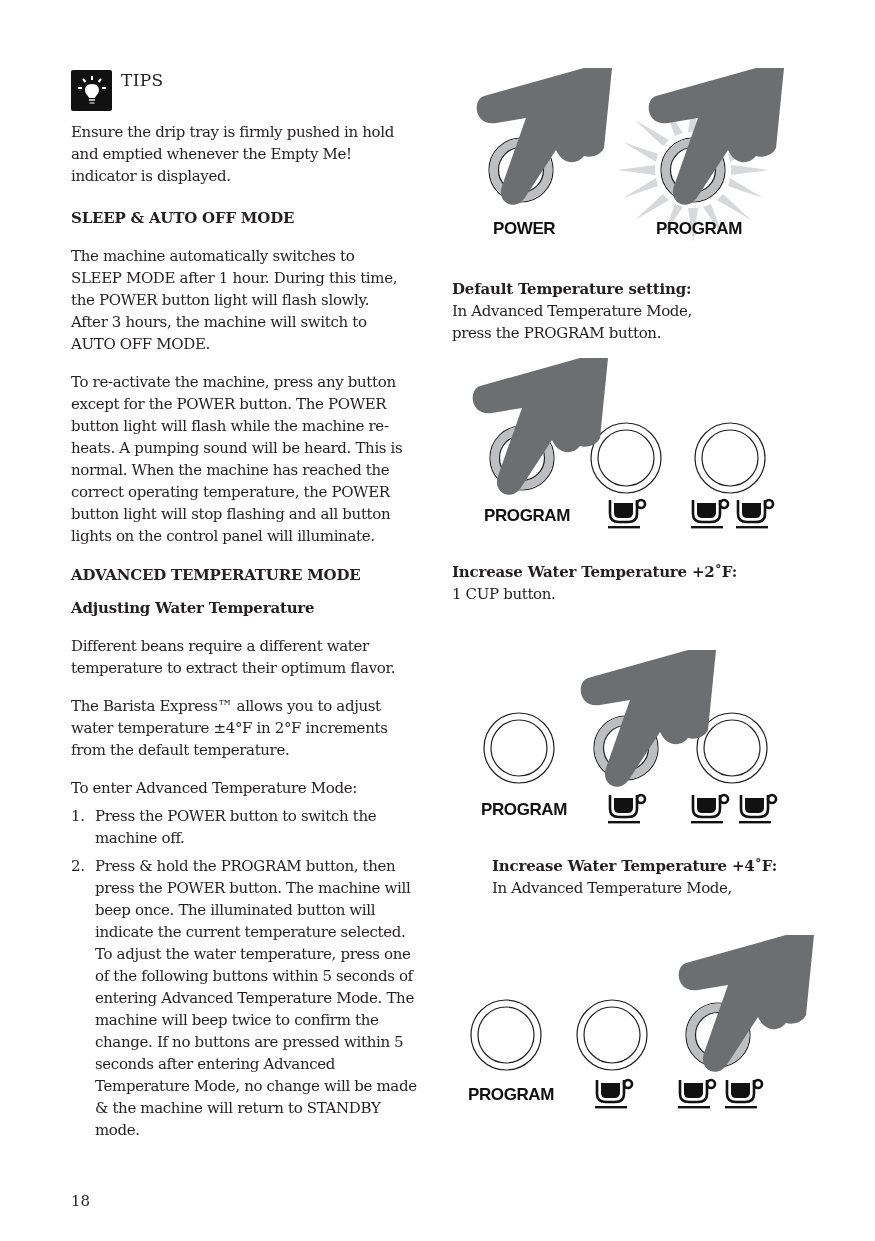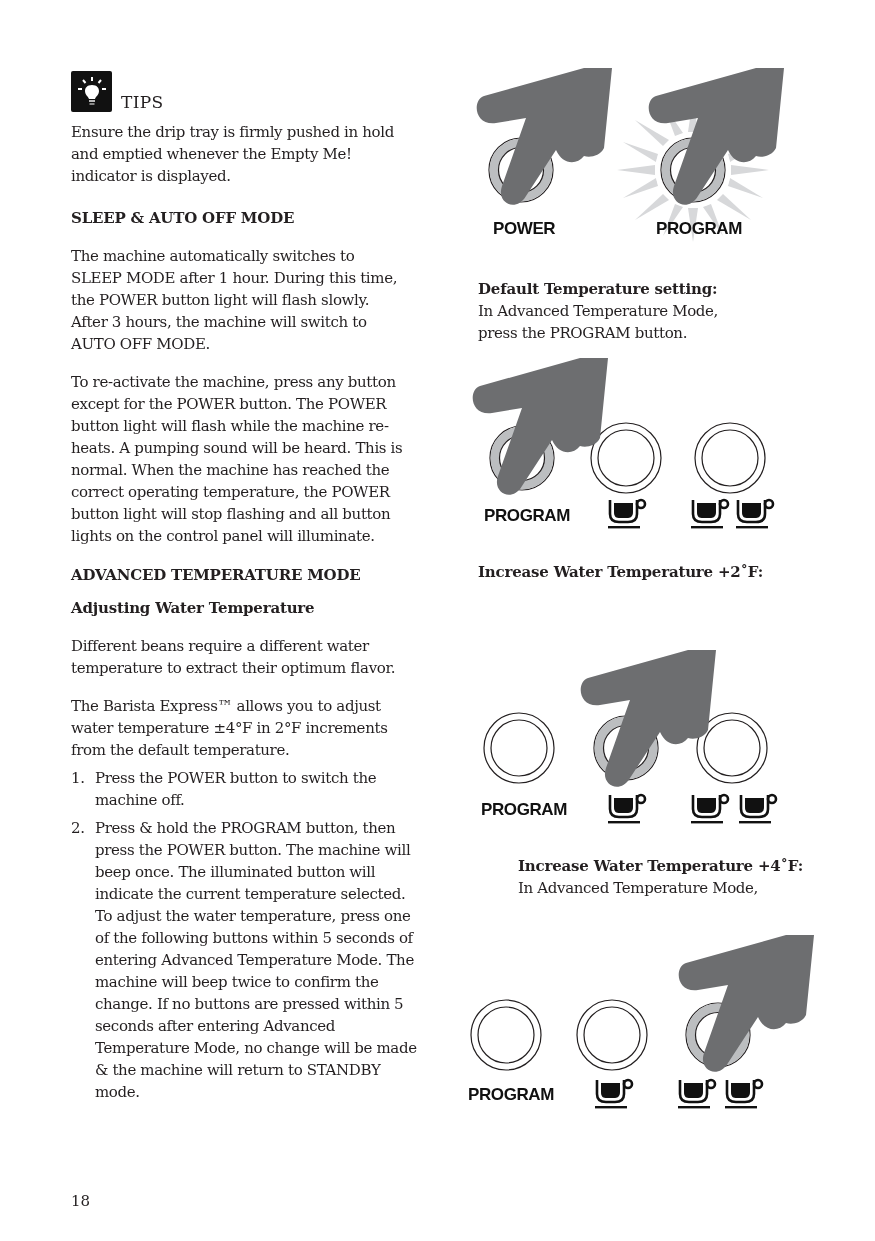--- a/index.html
+++ b/index.html
@@ -1,36 +1,36 @@
 <!DOCTYPE html>
 <html><head>
 <meta charset="utf-8">
 <style>
   html, body { margin:0; padding:0; background:#ffffff; }
   body { width:875px; height:1241px; position:relative; overflow:hidden;
          font-family:"DejaVu Serif", "Liberation Serif", serif; color:#231f20; }
   .col-left { position:absolute; left:71px; top:70px; width:350px; }
-  .tips-head { display:flex; align-items:flex-end; height:42px; }
+  .tips-head { display:flex; align-items:flex-start; height:42px; }
   .tips-icon { width:41px; height:41px; background:#111; border-radius:2px; display:flex; align-items:center; justify-content:center; }
   .tips-title { font-size:17px; margin-left:9px; letter-spacing:0.3px; }
   p, li { font-size:15px; line-height:22px; margin:0; letter-spacing:-0.35px; }
   .lead { margin-top:9px; }
   h2 { font-size:15px; font-weight:bold; margin:0; letter-spacing:-0.2px; line-height:22px; }
   h3 { font-size:15px; font-weight:bold; margin:0; letter-spacing:-0.2px; line-height:22px; }
   .gap-s { margin-top:16px; }
   .gap-m { margin-top:17px; }
   ol { margin:6px 0 0 0; padding:0; list-style:none; }
   ol li { position:relative; padding-left:24px; }
   ol li + li { margin-top:6px; }
   .num { position:absolute; left:0; top:0; }
 
   .illus { position:absolute; }
   .illus svg { display:block; overflow:visible; }
   .lbl { font-family:"Liberation Sans", "DejaVu Sans", sans-serif; font-weight:bold; font-size:17px; fill:#111; letter-spacing:-0.4px; }
-  .rt { position:absolute; left:478px; width:350px; }
+  .rt { position:absolute; left:452px; width:350px; }
   .rt p { font-size:15px; line-height:22px; }
   .rt .b { font-weight:bold; letter-spacing:-0.2px; }
   .pageno { position:absolute; left:71px; top:1192px; font-size:15px; }
 </style>
 </head>
 <body>
 
 <svg width="0" height="0" style="position:absolute">
   <defs>
     <g id="hand">
@@ -73,20 +73,21 @@
   <p class="lead" style="width:335px">Ensure the drip tray is firmly pushed in hold and emptied whenever the Empty Me! indicator is displayed.</p>
 
   <h2 class="gap-m" style="margin-top:20px">SLEEP &amp; AUTO OFF MODE</h2>
   <p class="gap-s" style="width:335px">The machine automatically switches to SLEEP MODE after 1 hour. During this time, the POWER button light will flash slowly. After 3 hours, the machine will switch to AUTO OFF MODE.</p>
   <p class="gap-s" style="width:340px">To re-activate the machine, press any button except for the POWER button. The POWER button light will flash while the machine re-heats. A pumping sound will be heard. This is normal. When the machine has reached the correct operating temperature, the POWER button light will stop flashing and all button lights on the control panel will illuminate.</p>
 
   <h2 class="gap-m">ADVANCED TEMPERATURE MODE</h2>
   <h3 class="gap-s" style="margin-top:11px">Adjusting Water Temperature</h3>
   <p class="gap-s" style="width:335px">Different beans require a different water temperature to extract their optimum flavor.</p>
   <p class="gap-s" style="width:320px">The Barista Express™ allows you to adjust water temperature ±4°F in 2°F increments from the default temperature.</p>
+  <p class="gap-s">To enter Advanced Temperature Mode:</p>
   <ol>
     <li style="width:300px">
       <span class="num">1.</span>
       <span>Press the POWER button to switch the machine off.</span>
     </li>
     <li style="width:330px">
       <span class="num">2.</span>
       <span>Press &amp; hold the PROGRAM button, then press the POWER button. The machine will beep once. The illuminated button will indicate the current temperature selected. To adjust the water temperature, press one of the following buttons within 5 seconds of entering Advanced Temperature Mode. The machine will beep twice to confirm the change. If no buttons are pressed within 5 seconds after entering Advanced Temperature Mode, no change will be made &amp; the machine will return to STANDBY mode.</span>
     </li>
   </ol>
@@ -158,20 +159,21 @@
       </g>
     <g transform="translate(223,142)">
         <use href="#cup"></use>
         <use href="#cup" x="45"></use>
       </g>
   </svg>
 </div>
 
 <div class="rt" style="top:561px;">
   <p class="b">Increase Water Temperature +2˚F:</p>
+  <p>1 CUP button.</p>
 </div>
 
 <div class="illus" style="left:466px; top:650px;">
   <svg width="330" height="180">
     <g transform="translate(53,98)">
         <use href="#ring"></use>
       </g>
     <g transform="translate(160,98)">
         <use href="#ring-pressed"></use>
       </g>

